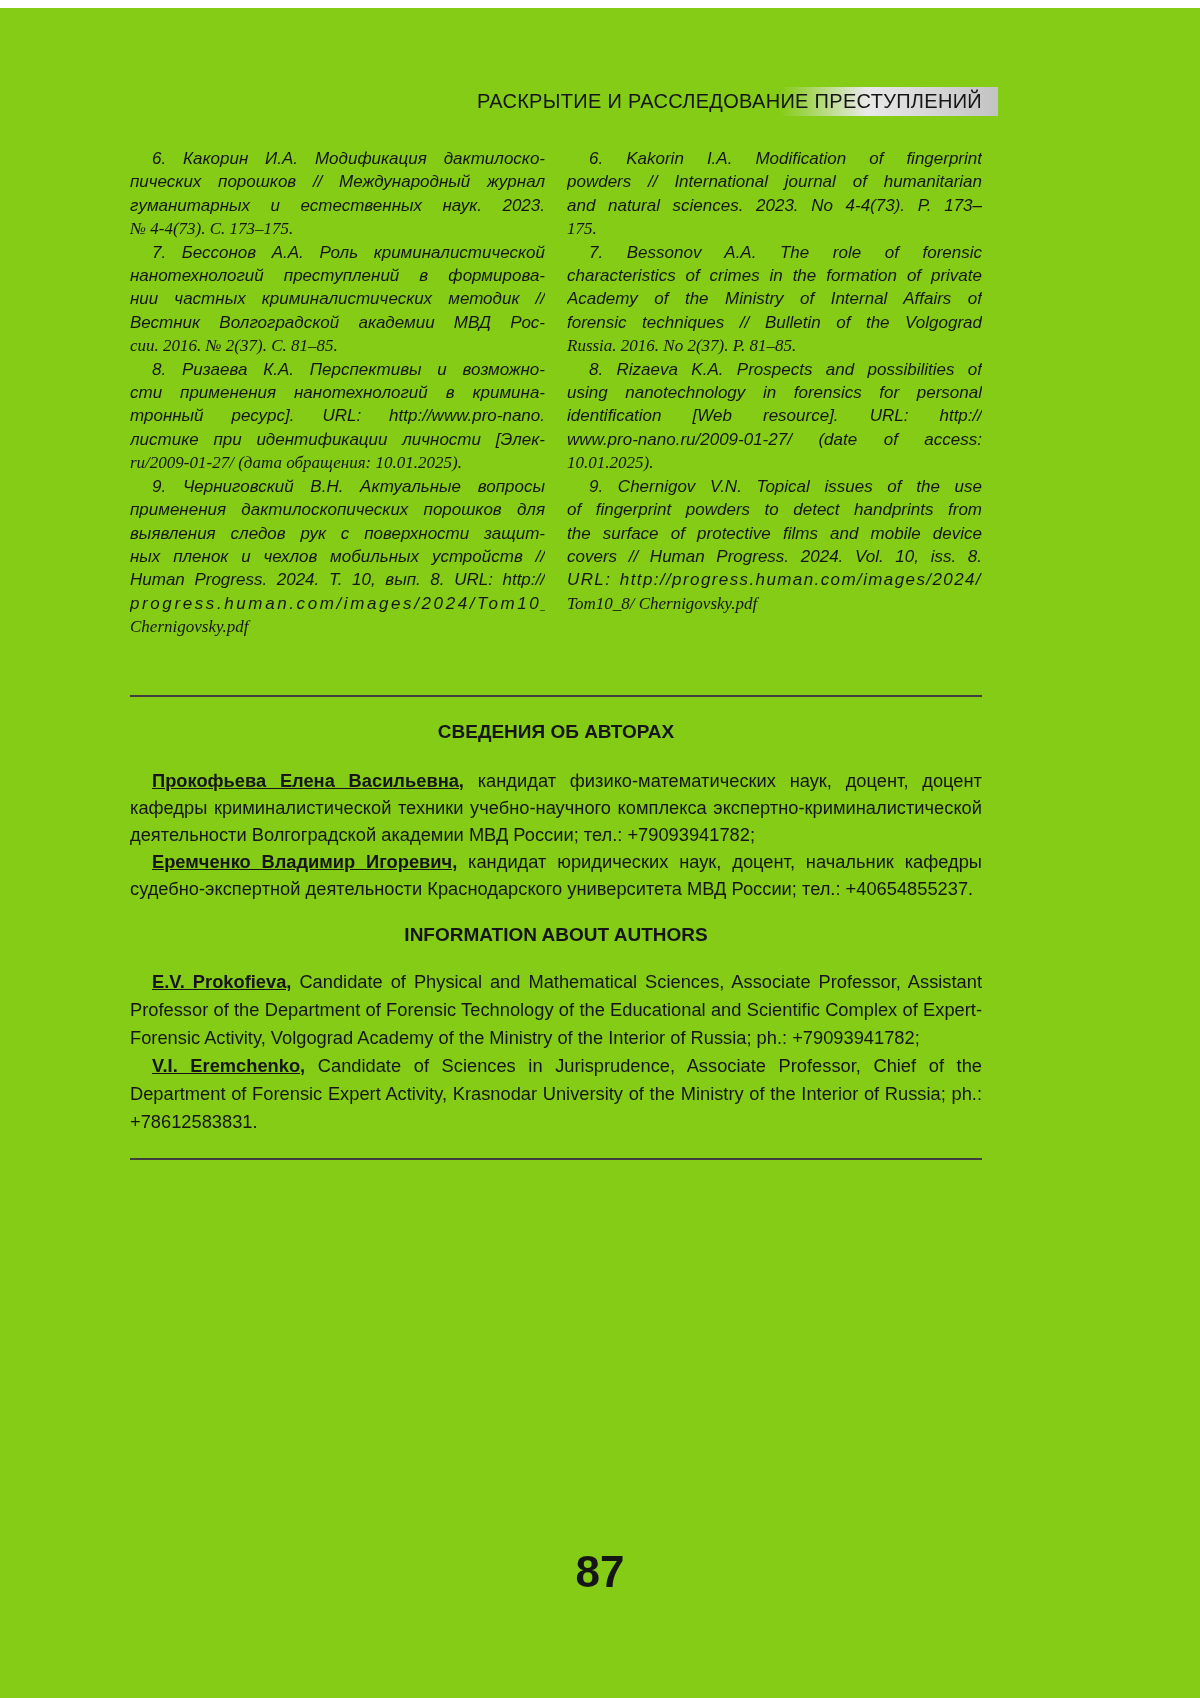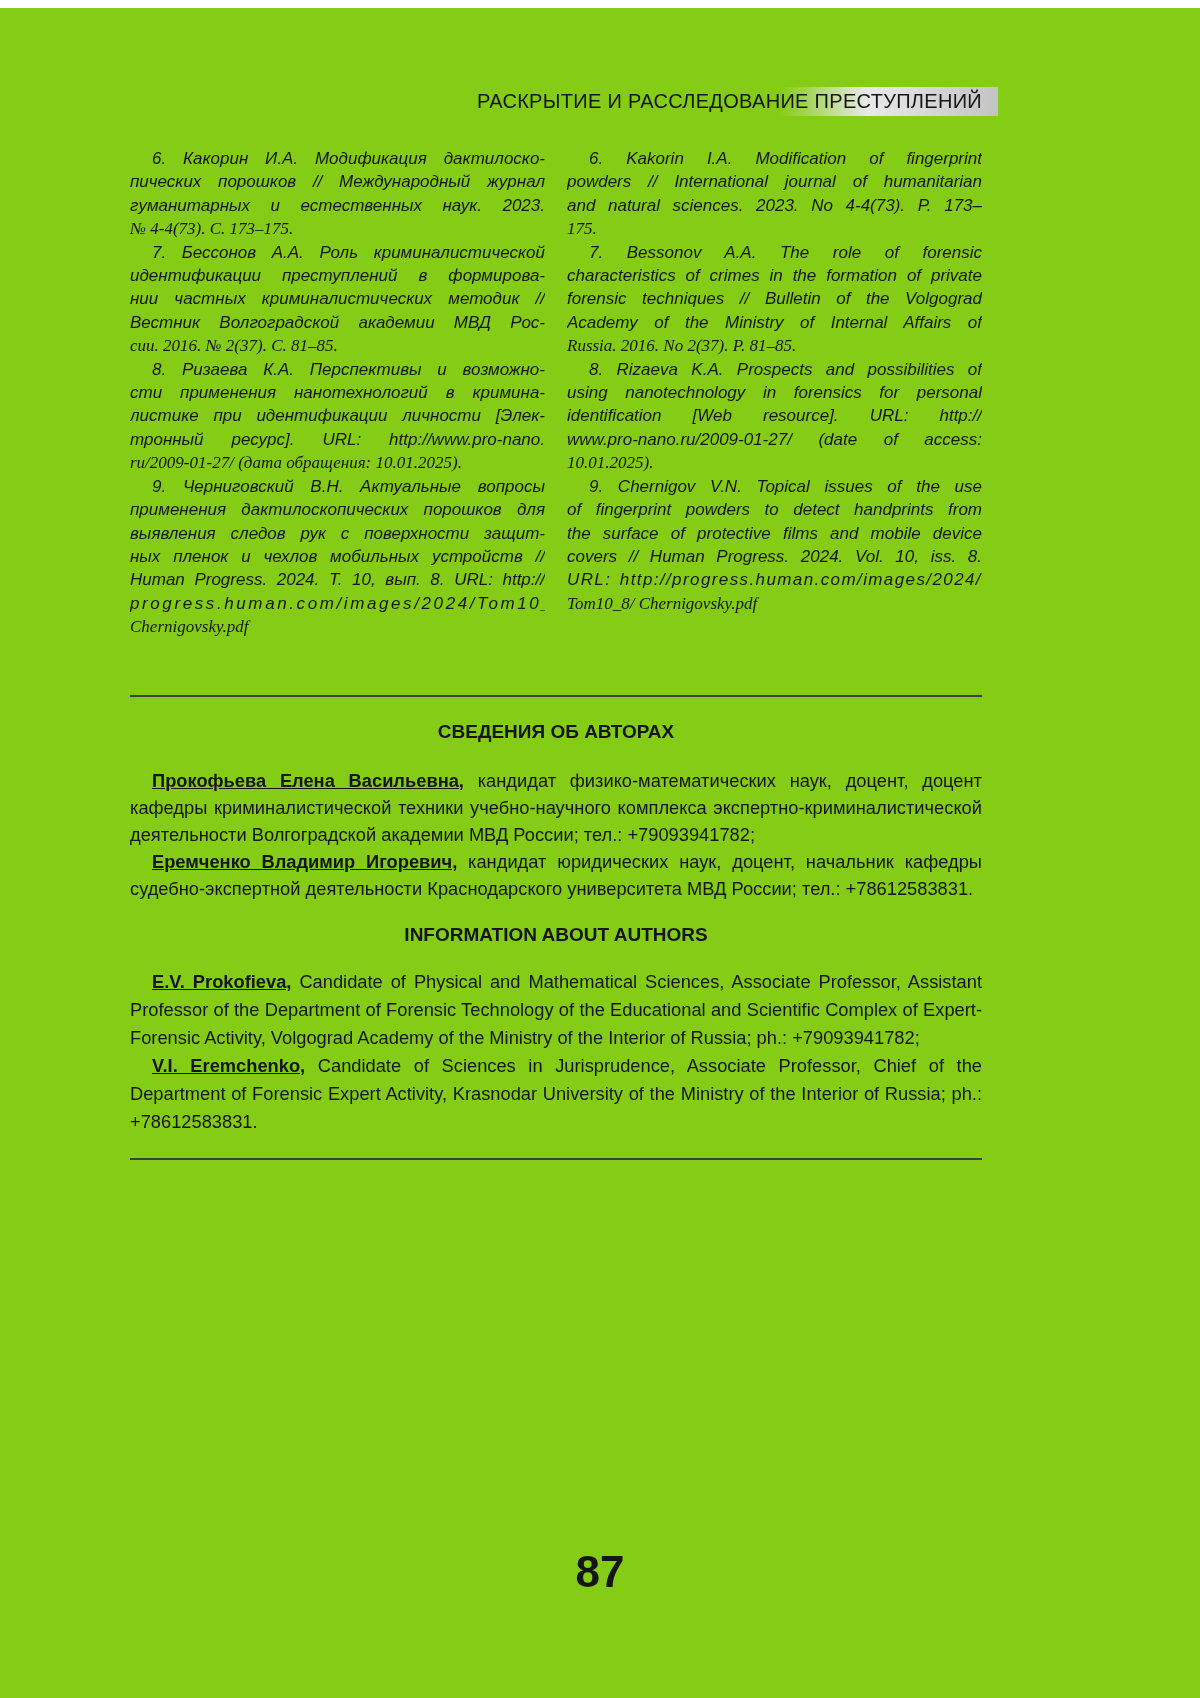--- a/index.html
+++ b/index.html
@@ -121,30 +121,30 @@
     <div class="refs">
       <div class="col">
           <div class="ref">
             <div class="ref-line first">6. Какорин И.А. Модификация дактилоско-</div>
             <div class="ref-line">пических порошков // Международный журнал</div>
             <div class="ref-line">гуманитарных и естественных наук. 2023.</div>
             <div class="ref-line last">№ 4-4(73). С. 173–175.</div>
           </div>
           <div class="ref">
             <div class="ref-line first">7. Бессонов А.А. Роль криминалистической</div>
-            <div class="ref-line">идентификации преступлений в формирова-</div>
+            <div class="ref-line">нанотехнологий преступлений в формирова-</div>
             <div class="ref-line">нии частных криминалистических методик //</div>
             <div class="ref-line">Вестник Волгоградской академии МВД Рос-</div>
             <div class="ref-line last">сии. 2016. № 2(37). С. 81–85.</div>
           </div>
           <div class="ref">
             <div class="ref-line first">8. Ризаева К.А. Перспективы и возможно-</div>
             <div class="ref-line">сти применения нанотехнологий в кримина-</div>
+            <div class="ref-line">тронный ресурс]. URL: http://www.pro-nano.</div>
             <div class="ref-line">листике при идентификации личности [Элек-</div>
-            <div class="ref-line">тронный ресурс]. URL: http://www.pro-nano.</div>
             <div class="ref-line last">ru/2009-01-27/ (дата обращения: 10.01.2025).</div>
           </div>
           <div class="ref">
             <div class="ref-line first">9. Черниговский В.Н. Актуальные вопросы</div>
             <div class="ref-line">применения дактилоскопических порошков для</div>
             <div class="ref-line">выявления следов рук с поверхности защит-</div>
             <div class="ref-line">ных пленок и чехлов мобильных устройств //</div>
             <div class="ref-line">Human Progress. 2024. Т. 10, вып. 8. URL: http://</div>
             <div class="ref-line stretch0">progress.human.com/images/2024/Tom10_8/</div>
             <div class="ref-line last">Chernigovsky.pdf</div>
@@ -153,22 +153,22 @@
       <div class="col">
           <div class="ref">
             <div class="ref-line first">6. Kakorin I.A. Modification of fingerprint</div>
             <div class="ref-line">powders // International journal of humanitarian</div>
             <div class="ref-line">and natural sciences. 2023. No 4-4(73). P. 173–</div>
             <div class="ref-line last">175.</div>
           </div>
           <div class="ref">
             <div class="ref-line first">7. Bessonov A.A. The role of forensic</div>
             <div class="ref-line">characteristics of crimes in the formation of private</div>
+            <div class="ref-line">Academy of the Ministry of Internal Affairs of</div>
             <div class="ref-line">forensic techniques // Bulletin of the Volgograd</div>
-            <div class="ref-line">Academy of the Ministry of Internal Affairs of</div>
             <div class="ref-line last">Russia. 2016. No 2(37). P. 81–85.</div>
           </div>
           <div class="ref">
             <div class="ref-line first">8. Rizaeva K.A. Prospects and possibilities of</div>
             <div class="ref-line">using nanotechnology in forensics for personal</div>
             <div class="ref-line">identification [Web resource]. URL: http://</div>
             <div class="ref-line">www.pro-nano.ru/2009-01-27/ (date of access:</div>
             <div class="ref-line last">10.01.2025).</div>
           </div>
           <div class="ref">
@@ -181,21 +181,21 @@
           </div>
         </div>
     </div>
 
     <hr class="rule rule-top">
 
     <div class="sec-heading ru">СВЕДЕНИЯ ОБ АВТОРАХ</div>
 
     <div class="authors ru">
       <p class="author"><span class="author-name">Прокофьева Елена Васильевна,</span><span> кандидат физико-математических наук, доцент, доцент кафедры криминалистической техники учебно-научного комплекса экспертно-криминалистической деятельности Волгоградской академии МВД России; тел.: +79093941782;</span></p>
-      <p class="author"><span class="author-name">Еремченко Владимир Игоревич,</span><span> кандидат юридических наук, доцент, начальник кафедры судебно-экспертной деятельности Краснодарского университета МВД России; тел.: +78612583831.</span></p>
+      <p class="author"><span class="author-name">Еремченко Владимир Игоревич,</span><span> кандидат юридических наук, доцент, начальник кафедры судебно-экспертной деятельности Краснодарского университета МВД России; тел.: +40654855237.</span></p>
     </div>
 
     <div class="sec-heading en">INFORMATION ABOUT AUTHORS</div>
 
     <div class="authors en">
       <p class="author"><span class="author-name">E.V. Prokofieva,</span><span> Candidate of Physical and Mathematical Sciences, Associate Professor, Assistant Professor of the Department of Forensic Technology of the Educational and Scientific Complex of Expert-Forensic Activity, Volgograd Academy of the Ministry of the Interior of Russia; ph.: +79093941782;</span></p>
       <p class="author"><span class="author-name">V.I. Eremchenko,</span><span> Candidate of Sciences in Jurisprudence, Associate Professor, Chief of the Department of Forensic Expert Activity, Krasnodar University of the Ministry of the Interior of Russia; ph.: +78612583831.</span></p>
     </div>
 
     <hr class="rule rule-bottom">

